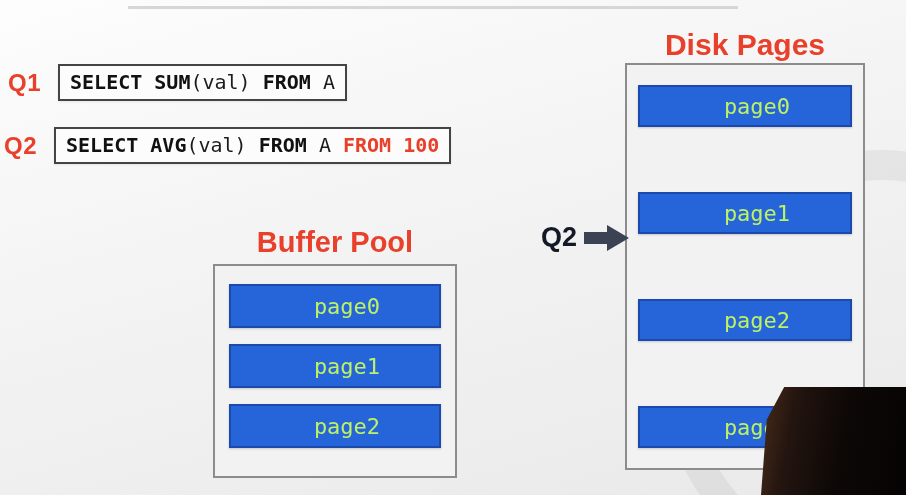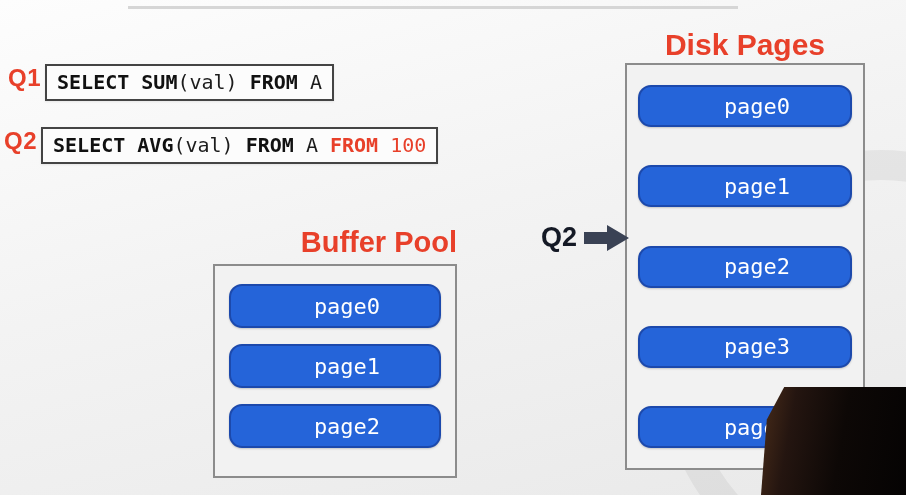--- a/index.html
+++ b/index.html
@@ -17,71 +17,71 @@
   }
 
   
   .bg-curve{
     position:absolute;right:-195px;top:150px;width:380px;height:380px;
     border:30px solid rgba(0,0,0,0.05);border-radius:50%;z-index:0;
   }
 
   
   .query-row{
-    position:absolute;display:flex;align-items:flex-start;gap:4px;z-index:2;
+    position:absolute;display:flex;align-items:center;gap:17px;z-index:2;
   }
   .query-row.q1{left:8px;top:64px;}
   .query-row.q2{left:4px;top:127px;}
   .qlabel{
     color:var(--accent,#e8402a);
     font-weight:bold;font-size:24px;letter-spacing:0.5px;
   }
   .sqlbox{
     border:2px solid #444;
     background:#fcfcfc;
     padding:4px 10px 5px 10px;
     font-family:"DejaVu Sans Mono",monospace;
     font-size:20px;
     white-space:pre;
     color:#111;
     box-shadow:0 1px 2px rgba(0,0,0,0.08);
   }
   .seg.kw{font-weight:bold;color:var(--sql-keyword,#111);}
   .seg.plain{font-weight:normal;color:#1c1c1c;}
   .seg.limit-kw{font-weight:bold;color:var(--sql-limit,#e8402a);}
-  .seg.limit-num{font-weight:normal;color:var(--sql-limit,#e8402a);}
+  .seg.limit-num{font-weight:bold;color:var(--sql-limit,#e8402a);}
 
   
   .section-title{
     position:absolute;text-align:center;
     color:var(--accent,#e8402a);
     font-weight:bold;z-index:2;
   }
-  .bp-title{left:213px;width:244px;top:226px;font-size:29px;text-align:right;}
+  .bp-title{left:213px;width:244px;top:226px;font-size:29px;}
   .disk-title{left:622px;width:246px;top:28px;font-size:30px;}
 
   
   .pool-box{
     position:absolute;z-index:2;
     border:2px solid #8c8c8c;
     background:#f2f2f2;
     box-sizing:border-box;
     display:flex;flex-direction:column;
   }
   .bp-box{left:213px;top:264px;width:244px;height:214px;padding:18px 14px;gap:16px;}
   .disk-box{left:625px;top:63px;width:240px;height:407px;padding:20px 11px;justify-content:space-between;}
 
   .page-slot{
     height:44px;flex:0 0 auto;
     background:var(--page-fill,#2564d9);
     border:2px solid var(--page-border,#1c49ac);
-    border-radius:13px;
+    border-radius:0;
     box-sizing:border-box;
     display:flex;align-items:center;justify-content:center;
-    color:#ffffff;
+    color:#bef264;
     font-family:"DejaVu Sans Mono",monospace;
     font-size:22px;
     box-shadow:0 1px 2px rgba(0,0,0,0.18);
     padding-left:24px;
   }
   .disk-box .page-slot{height:42px;}
 
   
   .pointer{
     position:absolute;left:541px;top:222px;z-index:2;
@@ -123,21 +123,20 @@
     <div class="page-slot">page0</div>
     <div class="page-slot">page1</div>
     <div class="page-slot">page2</div>
   </div>
 
   <div class="section-title disk-title">Disk Pages</div>
   <div class="pool-box disk-box">
     <div class="page-slot">page0</div>
     <div class="page-slot">page1</div>
     <div class="page-slot">page2</div>
-    <div class="page-slot">page3</div>
     <div class="page-slot">page5</div>
   </div>
 
   <div class="pointer">
     <span class="plabel">Q2</span>
     <svg width="46" height="28" viewBox="0 0 46 28">
       <polygon points="0,8 23,8 23,1 45,14 23,27 23,20 0,20" fill="currentColor"></polygon>
     </svg>
   </div>
 

